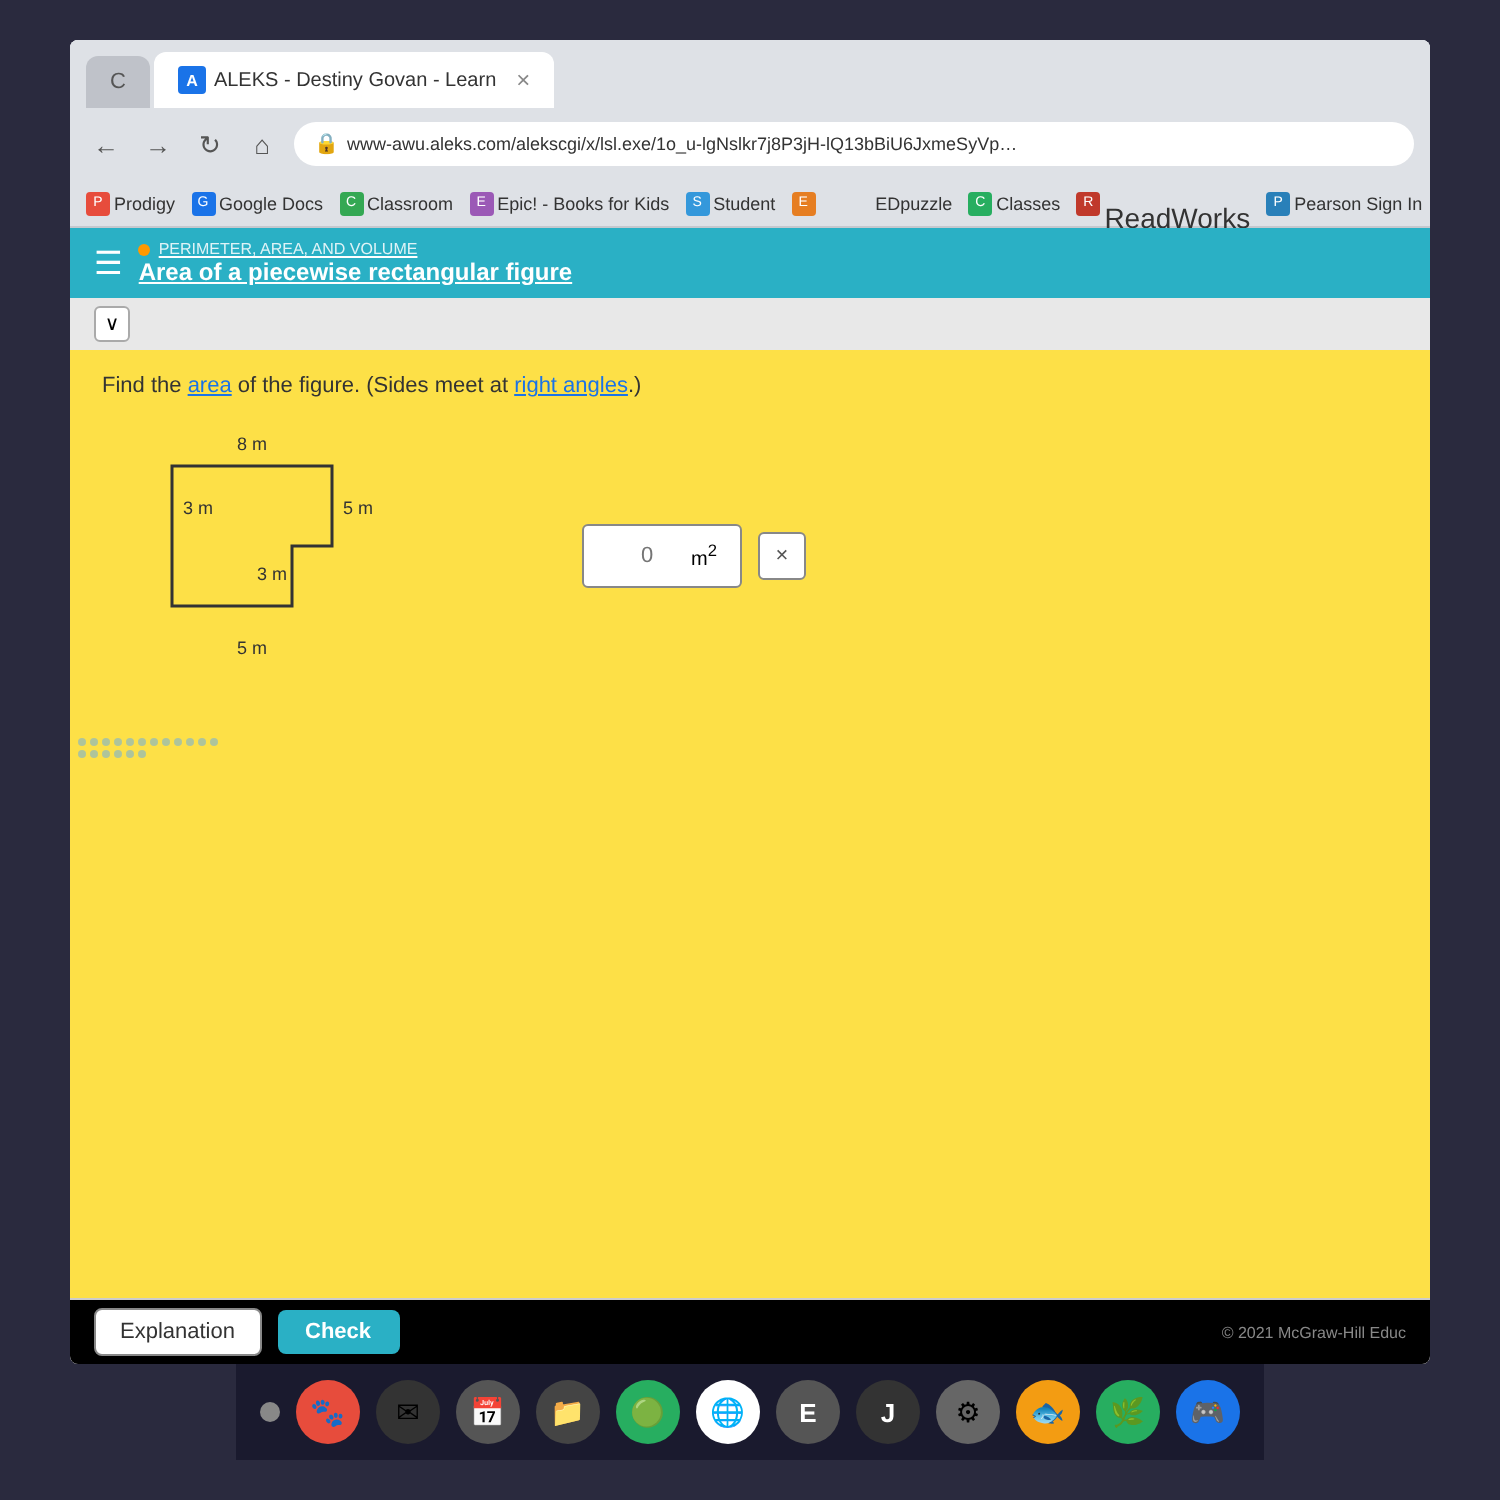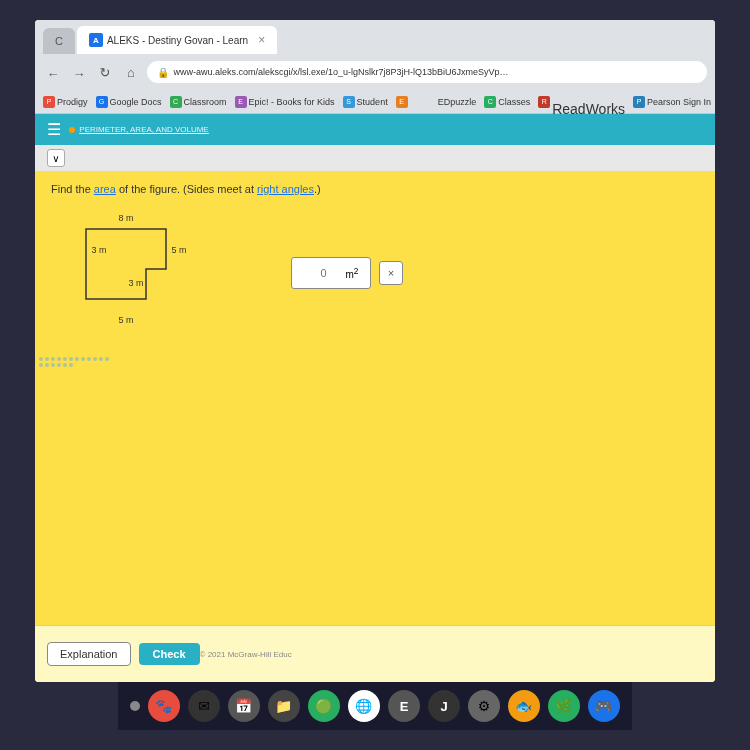--- a/index.html
+++ b/index.html
@@ -302,26 +302,26 @@
       display: flex;
       align-items: center;
       justify-content: center;
       font-size: 11px;
       cursor: pointer;
       color: #555;
     }
 
     
     .bottom-bar {
-      background: #fef9c3;
+      background: #000000;
       border-top: 1px solid #ccc;
-      padding: 16px 12px;
-      display: flex;
-      align-items: center;
-      justify-content: flex-start;
+      padding: 4px 12px;
+      display: flex;
+      align-items: center;
+      justify-content: space-between;
       flex-shrink: 0;
     }
 
     .btn-explanation {
       background: white;
       border: 1px solid #888;
       border-radius: 4px;
       padding: 5px 12px;
       font-size: 11px;
       cursor: pointer;
@@ -464,20 +464,21 @@
 
     <div class="page-content">
 
       <div class="aleks-header">
         <div class="hamburger">☰</div>
         <div class="header-text">
           <div class="header-category">
             <div class="header-dot"></div>
             <span>PERIMETER, AREA, AND VOLUME</span>
           </div>
+          <div class="header-title">Area of a piecewise rectangular figure</div>
         </div>
       </div>
 
       <div class="chevron-bar">
         <div class="chevron-btn">∨</div>
       </div>
 
       <div class="problem-area">
 
         <div class="dots-overlay">

